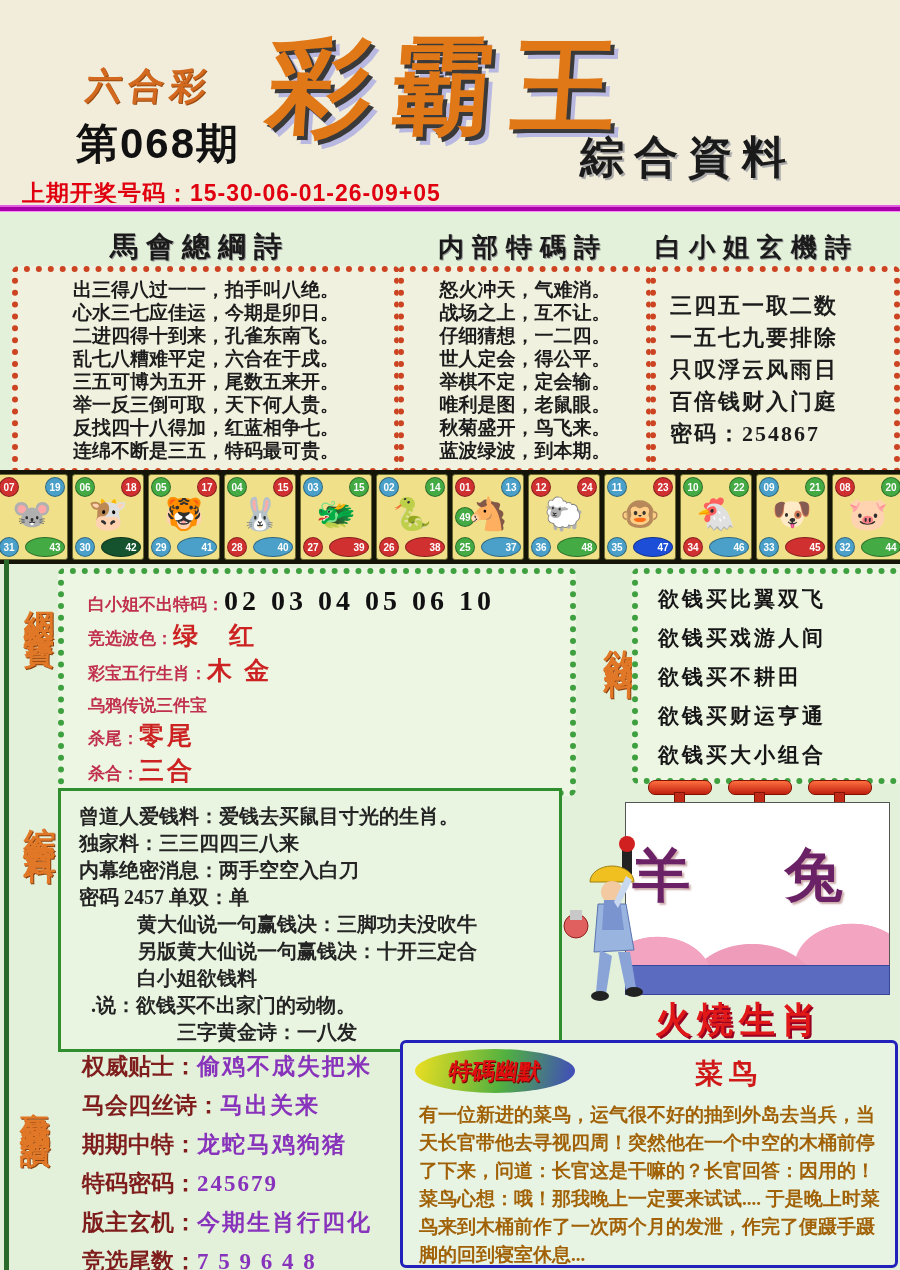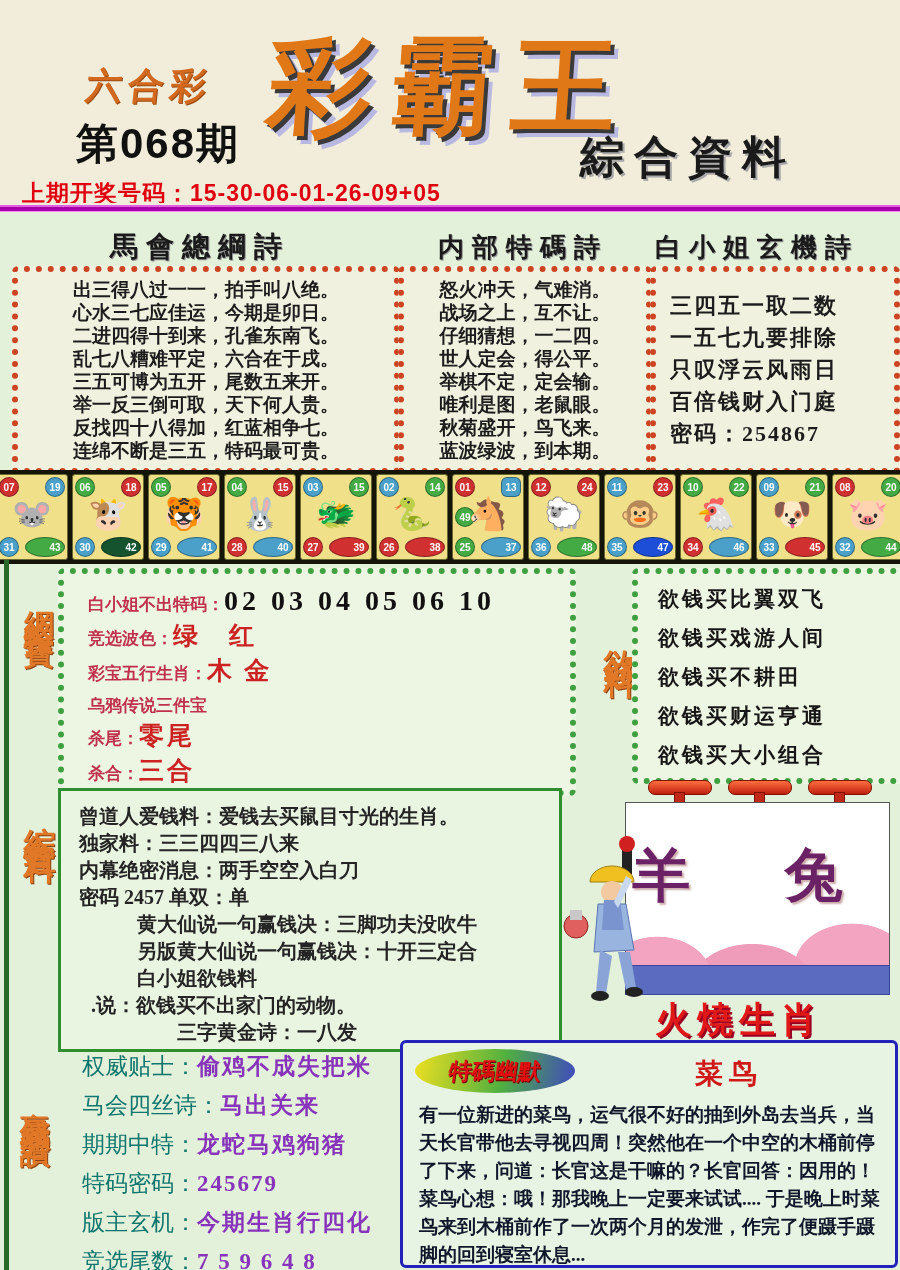--- a/index.html
+++ b/index.html
@@ -64,33 +64,33 @@
           radial-gradient(110px 85px at 48% 118%,#ee9cba 60%,rgba(238,156,186,0) 61%),
           radial-gradient(95px 70px at 86% 100%,#f2a4c0 60%,rgba(242,164,192,0) 61%);}
   #board .pair{position:absolute;left:0;right:0;top:34px;text-align:center;font-size:58px;
                font-weight:bold;color:#6b2165;font-family:"Liberation Serif",serif;
                letter-spacing:40px;text-shadow:2px 2px 2px #caa;}
   #boardbase{left:625px;top:965px;width:263px;height:28px;background:#5b6cc0;border:1px solid #39459a;}
   .firecap{left:655px;top:995px;font-size:36px;font-weight:bold;color:#e01818;
            font-family:"Liberation Serif",serif;letter-spacing:6px;text-shadow:2px 2px 0 #902;}
   
   #mustread .row{white-space:nowrap;line-height:37px;}
-  #mustread .lab{font-size:23px;font-weight:normal;color:#0f766e;font-family:"Liberation Serif",serif;}
+  #mustread .lab{font-size:23px;font-weight:bold;color:#7f1d1d;font-family:"Liberation Serif",serif;}
   #mustread .val{font-size:23px;font-weight:bold;color:#8833bb;font-family:"Liberation Serif",serif;letter-spacing:2px;}
   #humor{left:400px;top:1040px;width:492px;height:222px;background:#e7f3e3;
          border:3px solid #2222bb;border-radius:6px;}
   #badge{position:absolute;left:12px;top:6px;width:160px;height:44px;border-radius:50%;
          background:linear-gradient(100deg,#f0e020,#50b040 55%,#4048c0);
          display:flex;align-items:center;justify-content:center;}
   #badge span{font-size:23px;font-weight:bold;color:#e01010;font-family:"Liberation Serif",serif;
               transform:skewX(-8deg);text-shadow:1px 1px 0 #600;}
   #humor .title{position:absolute;left:180px;right:20px;top:12px;text-align:center;
                 font-size:28px;font-weight:bold;color:#d01818;font-family:"Liberation Serif",serif;letter-spacing:6px;}
   #humor .story{position:absolute;left:16px;right:14px;top:58px;font-size:19px;font-weight:bold;
-                color:#0f172a;line-height:28px;font-family:"Liberation Serif",serif;}
+                color:#a16207;line-height:28px;font-family:"Liberation Serif",serif;}
   #leftedge{left:4px;top:560px;width:5px;height:710px;background:#2a6a2a;}
 </style>
 </head>
 <body>
 
 <div id="page">
 
   <div class="abs" id="hdr">
     <div class="abs brand">六合彩</div>
     <div class="abs issue">第068期</div>
@@ -170,21 +170,21 @@
     </div>
     <div class="zcard">
       <span class="badge tl" style="background: rgb(74, 160, 200);">02</span>
       <span class="badge tr" style="background: rgb(68, 170, 68);">14</span>
       <span class="animal">🐍</span>
       <span class="badge bl" style="background: rgb(208, 48, 48);">26</span>
       <span class="badge br" style="background: rgb(208, 48, 48);">38</span>
     </div>
     <div class="zcard">
       <span class="badge tl" style="background: rgb(208, 48, 48);">01</span>
-      <span class="badge tr" style="background: rgb(74, 160, 200); border-radius: 6px;">13</span>
+      <span class="badge tr" style="background: rgb(74, 160, 200);">13</span>
       <span class="badge ml" style="background: rgb(68, 170, 68);">49</span>
       <span class="animal">🐴</span>
       <span class="badge bl" style="background: rgb(68, 170, 68);">25</span>
       <span class="badge br" style="background: rgb(74, 160, 200);">37</span>
     </div>
     <div class="zcard">
       <span class="badge tl" style="background: rgb(208, 48, 48);">12</span>
       <span class="badge tr" style="background: rgb(208, 48, 48);">24</span>
       <span class="animal">🐑</span>
       <span class="badge bl" style="background: rgb(74, 160, 200);">36</span>

